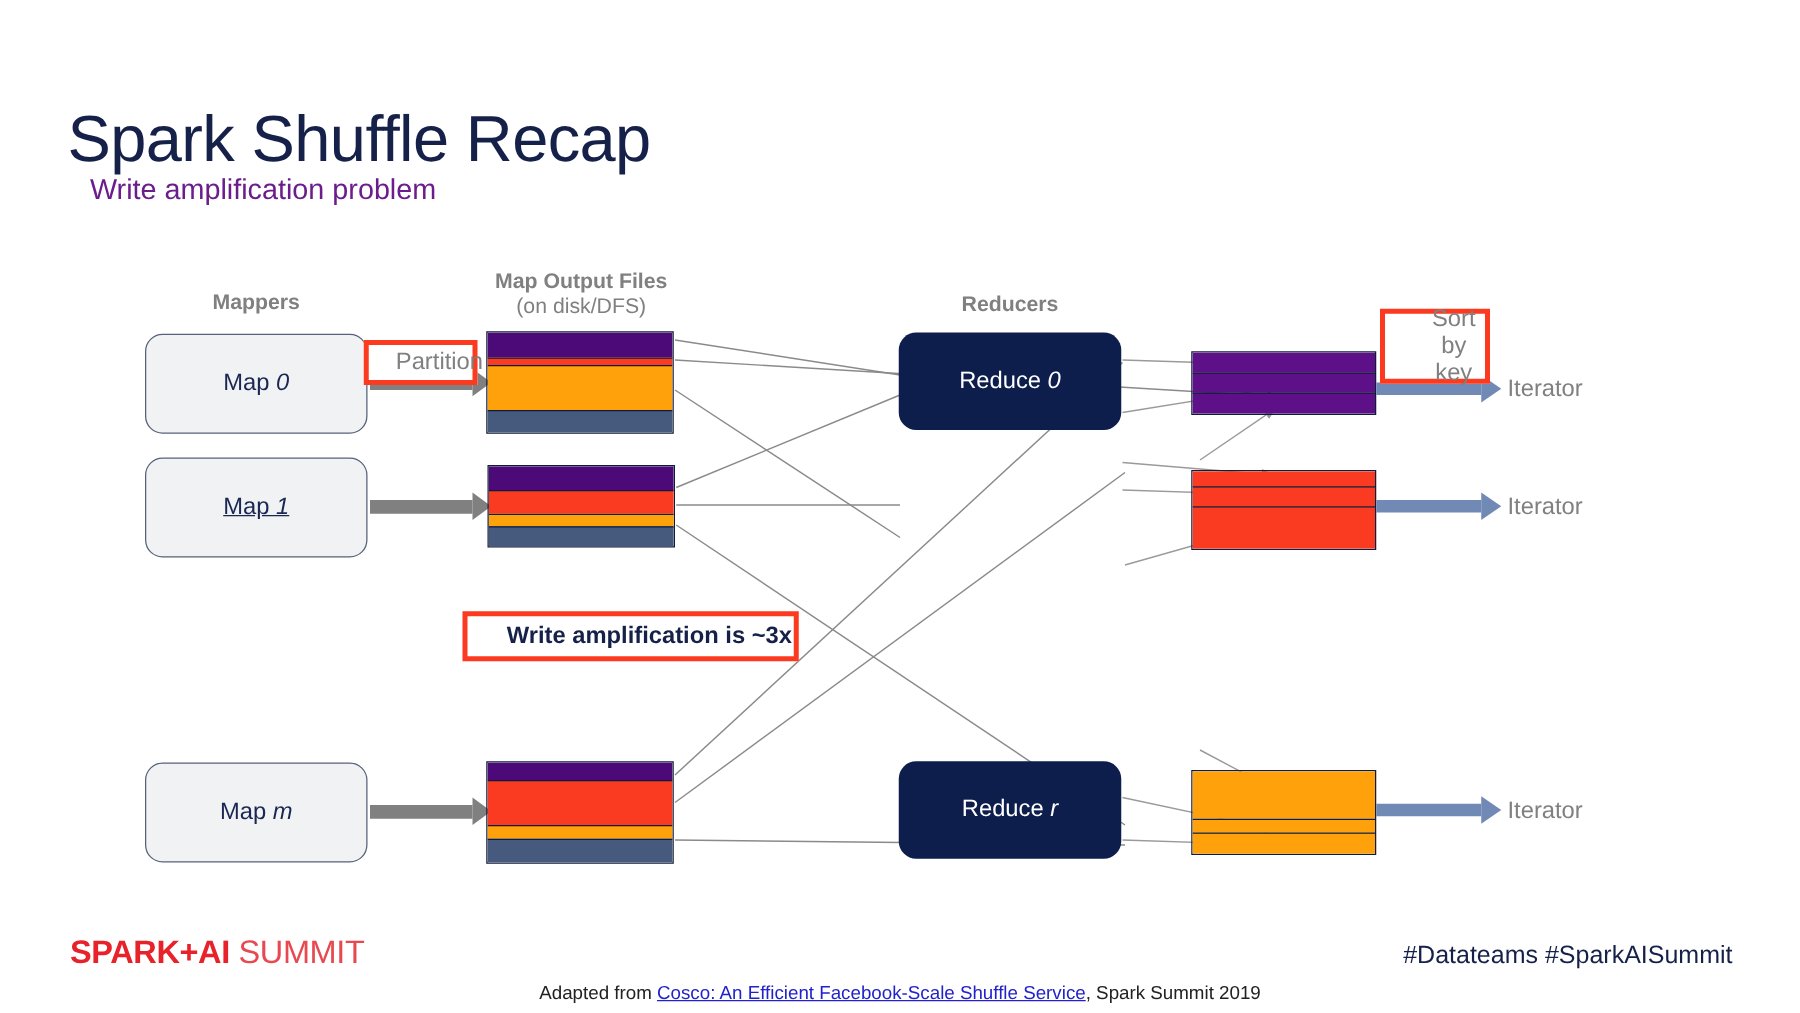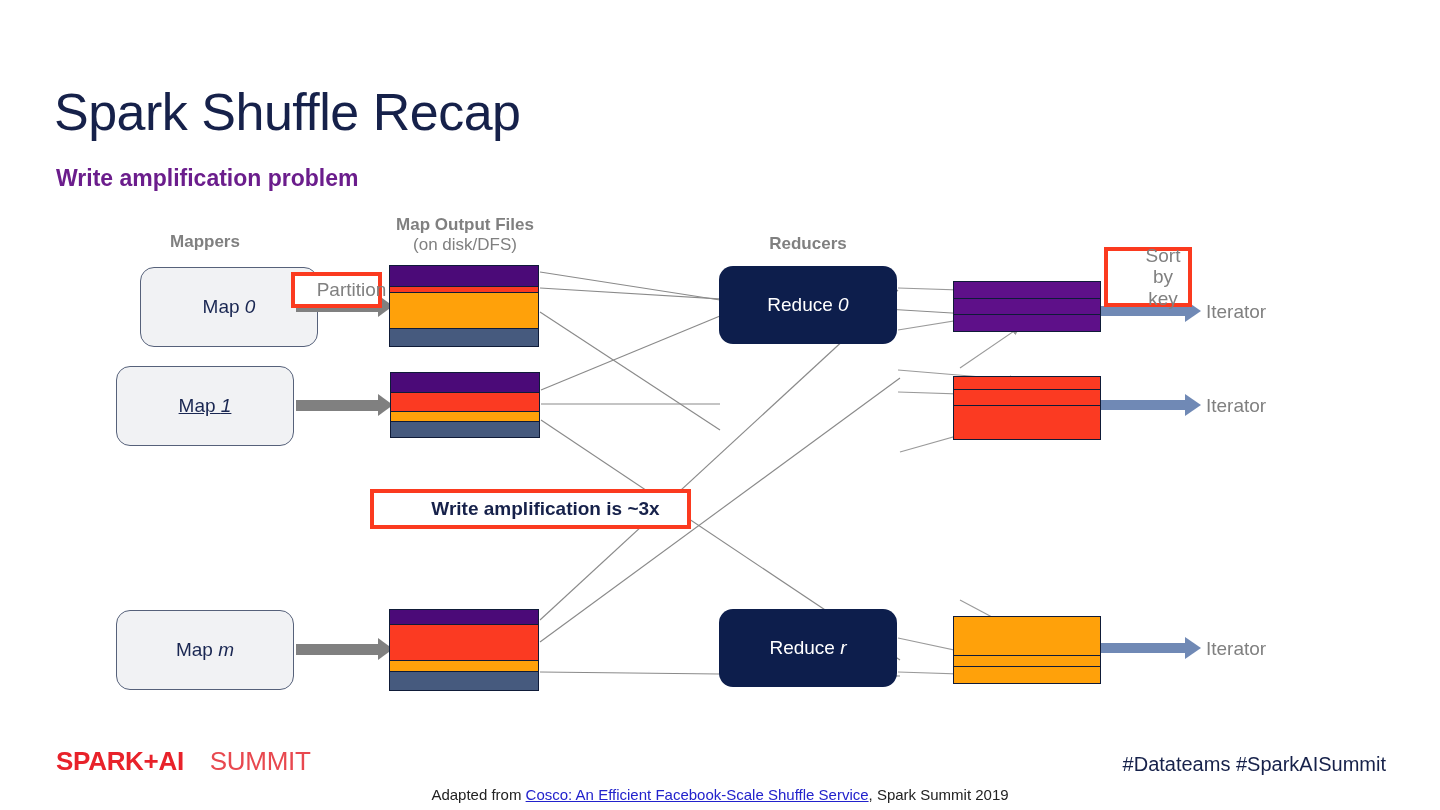--- a/index.html
+++ b/index.html
@@ -11,22 +11,22 @@
   }
   .slide{position:absolute;inset:0;}
 
   
   .title{
     position:absolute;left:54px;top:84px;
     font-size:52px;font-weight:400;color:#16214a;letter-spacing:-0.5px;
     line-height:1.1;white-space:nowrap;
   }
   .subtitle{
-    position:absolute;left:56px;top:138px;
-    font-size:23px;font-weight:700;color:#6b1d8c;white-space:nowrap;margin-top:27px;
+    position:absolute;left:72px;top:138px;
+    font-size:23px;font-weight:400;color:#6b1d8c;white-space:nowrap;
   }
 
   
   .col-head{
     position:absolute;color:#808080;font-weight:bold;font-size:17px;
     text-align:center;white-space:nowrap;
   }
   .col-head .sub{display:block;font-weight:400;font-size:17px;color:#808080;}
 
   
@@ -94,21 +94,21 @@
   
   svg.lines{position:absolute;left:0;top:0;width:1440px;height:810px;
             pointer-events:none;}
 
   
   .logo{
     position:absolute;left:56px;top:746px;font-size:26px;
     letter-spacing:-0.3px;white-space:nowrap;
   }
   .logo .b{font-weight:bold;color:#e8222a;}
-  .logo .l{font-weight:400;color:#e8484f;padding-left:19px;}
+  .logo .l{font-weight:400;color:#e8484f;}
   .hashtags{
     position:absolute;right:54px;top:753px;font-size:20px;font-weight:normal;
     color:#16214a;white-space:nowrap;
   }
   .credit{
     position:absolute;left:0;right:0;top:786px;text-align:center;
     font-size:15px;color:#222222;white-space:nowrap;
   }
   .credit a{color:#2222cc;text-decoration:underline;}
 </style>
@@ -158,21 +158,21 @@
       <line x1="898" y1="370" x2="1018" y2="380"></line>
       <line x1="898" y1="392" x2="1020" y2="396"></line>
       <line x1="900" y1="452" x2="1020" y2="418"></line>
 
       <line x1="960" y1="600" x2="1024" y2="634"></line>
       <line x1="898" y1="638" x2="1020" y2="664"></line>
       <line x1="898" y1="672" x2="1020" y2="676"></line>
     </g>
   </svg>
 
-  <div class="mapbox" style="left:116px;top:267px;margin-left:24px;">
+  <div class="mapbox" style="left:116px;top:267px;">
     <span>Map&nbsp;<i>0</i></span>
   </div>
   <div class="mapbox" style="left:116px;top:366px;text-decoration:underline;">
     <span>Map&nbsp;<i>1</i></span>
   </div>
   <div class="mapbox" style="left:116px;top:610px;">
     <span>Map&nbsp;<i>m</i></span>
   </div>
 
   <div class="garrow" style="left:296px;top:301px;width:82px;"></div>
@@ -234,21 +234,21 @@
   <div class="barrow" style="left:1101px;top:643px;width:84px;"></div>
   <div class="iter-label" style="left:1206px;top:638px;">Iterator</div>
 
   <div class="callout gray" style="left:291px;top:272px;width:91px;height:36px;">Partition</div>
 
   <div class="callout gray" style="left:1104px;top:247px;width:88px;height:60px;flex-direction:column;">
     <span>Sort by</span>
     <span>key</span>
   </div>
 
-  <div class="callout navy" style="left:370px;top:489px;width:321px;height:40px;">Write amplification is ~3x</div>
+  <div class="callout navy" style="left:370px;top:489px;width:269px;height:40px;">Write amplification is ~3x</div>
 
   <div class="logo">
     <span class="b">SPARK+AI</span><span class="l"> SUMMIT</span>
   </div>
 
   <div class="hashtags">#Datateams  #SparkAISummit</div>
 
   <div class="credit">
     <span>Adapted from </span><a href="#">Cosco: An Efficient Facebook-Scale Shuffle Service</a><span>, Spark Summit 2019</span>
   </div>

